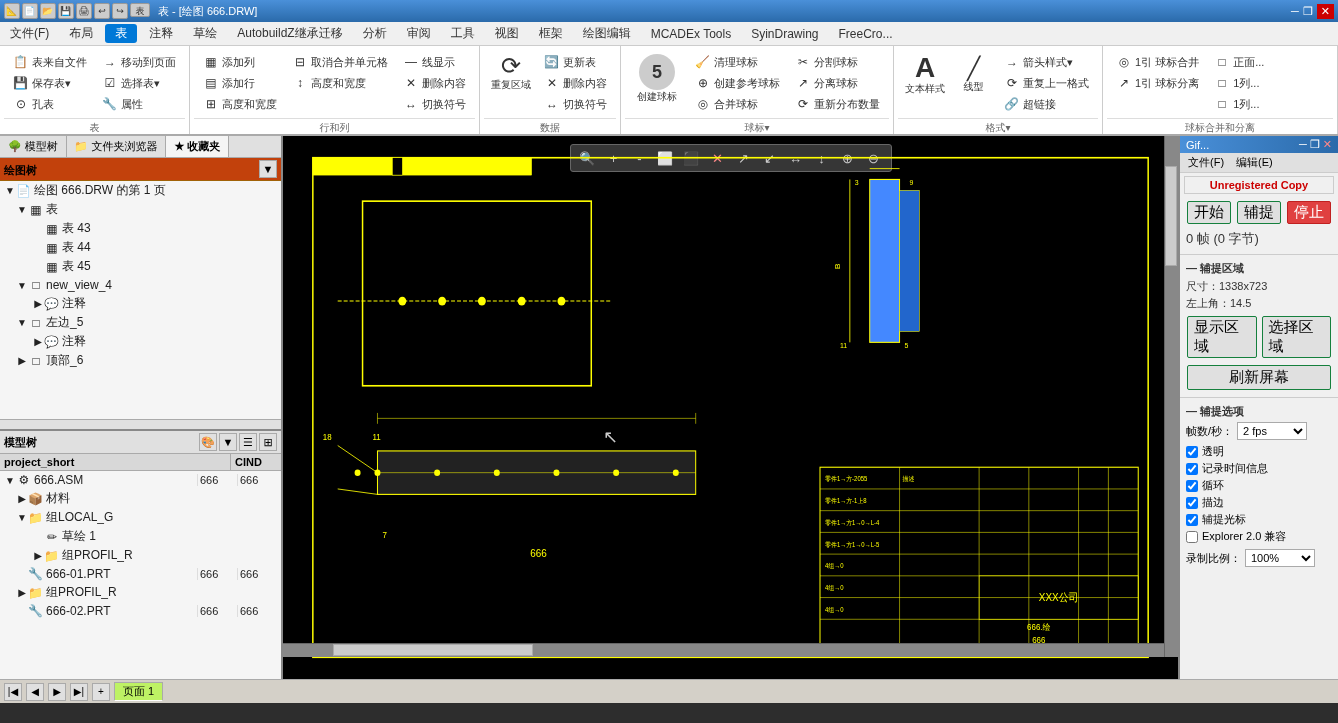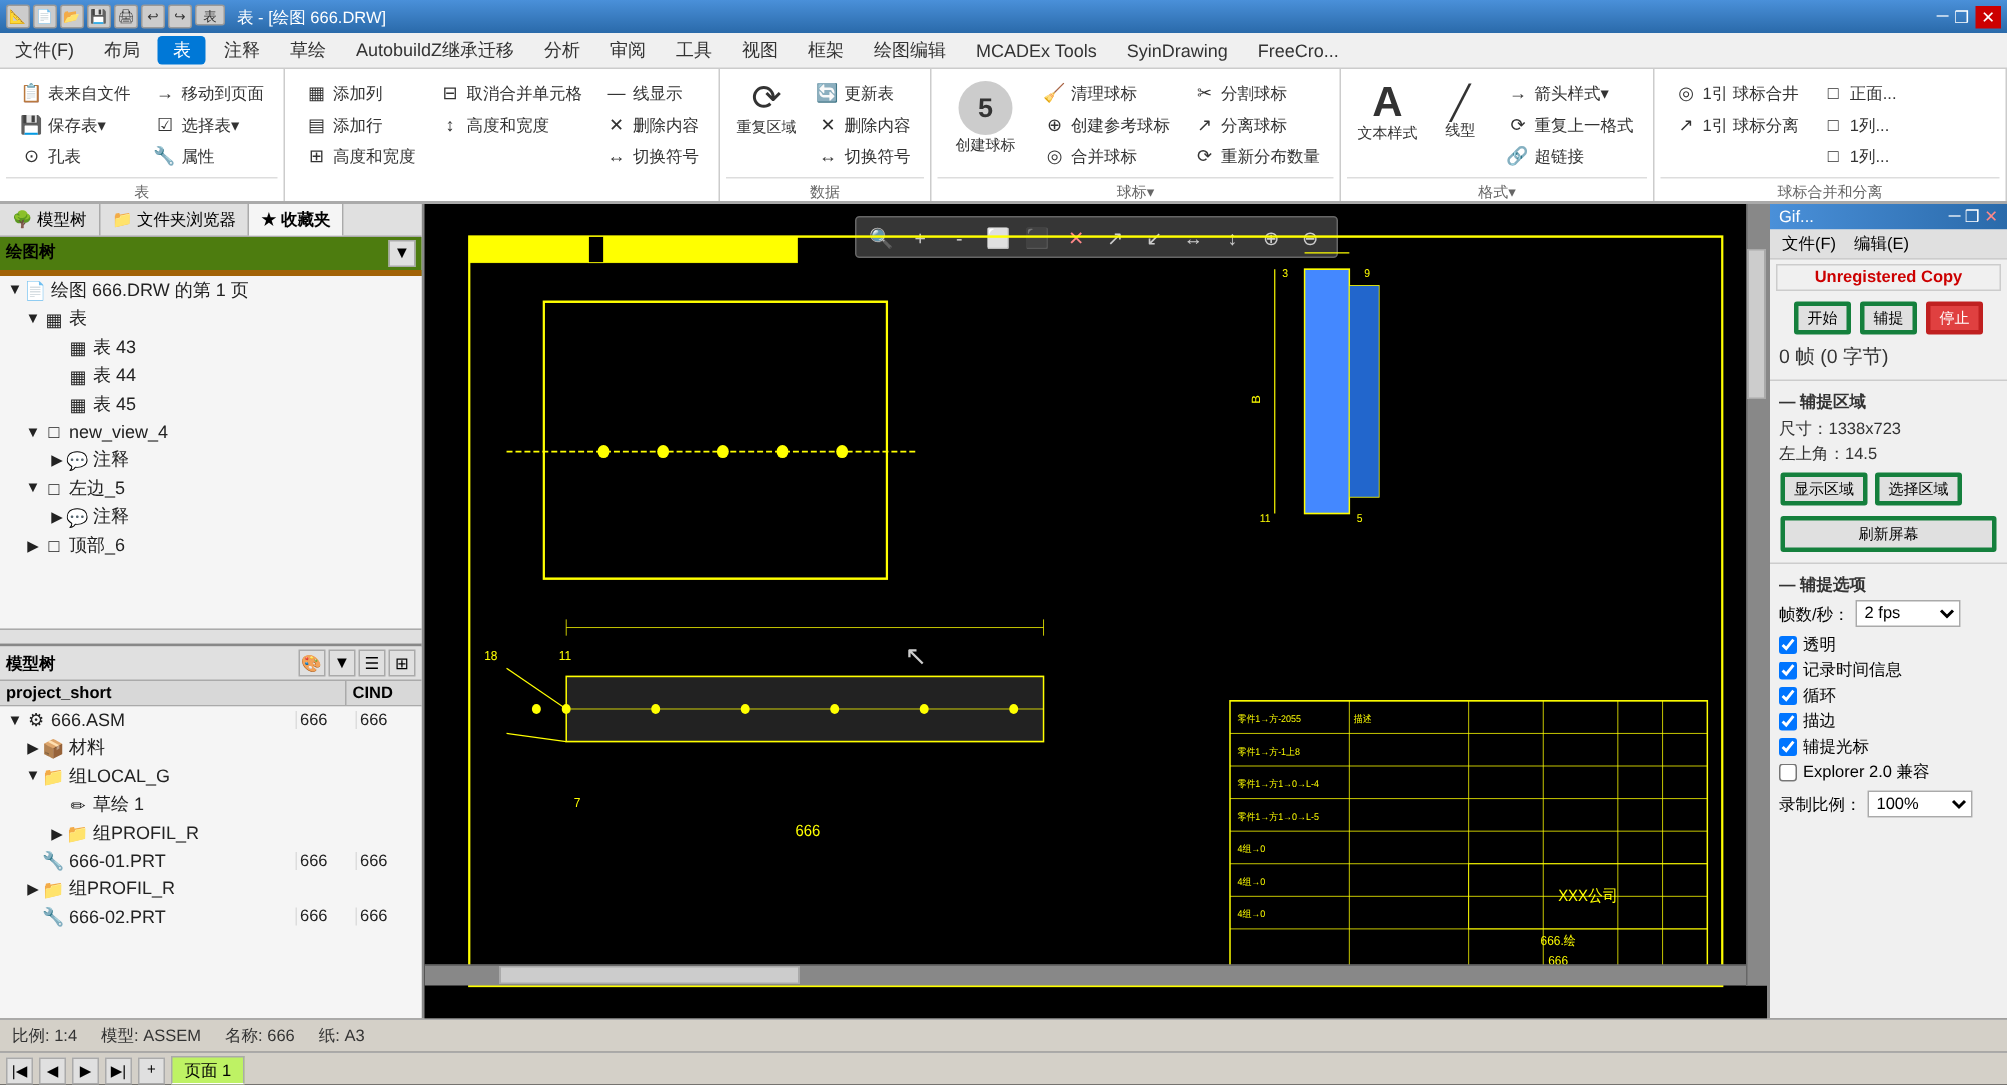--- a/index.html
+++ b/index.html
@@ -230,23 +230,23 @@
       border-bottom: 1px solid #ccc;
     }
     .right-menu-item {
       font-size: 11px; cursor: pointer; padding: 1px 4px;
     }
     .right-panel-divider { height: 1px; background: #ccc; margin: 4px 0; }
 
     .right-btn {
       display: inline-block;
       background: #e0e0e0;
-      border: 3px solid #15803d;
+      border: 1px solid #15803d;
       padding: 1px 6px;
-      font-size: 10px;
+      font-size: 15px;
       cursor: pointer;
       border-radius: 2px;
       margin: 1px;
     }
     .right-btn.red { background: #e04040; color: white; border-color: #c02020; }
 
     .checkbox-row {
       display: flex;
       align-items: center;
       gap: 4px;
@@ -395,20 +395,21 @@
         <div class="ribbon-small-btn">
           <span class="ribbon-small-icon">✕</span>
           <span>删除内容</span>
         </div>
         <div class="ribbon-small-btn">
           <span class="ribbon-small-icon">↔</span>
           <span>切换符号</span>
         </div>
       </div>
     </div>
+    <div class="ribbon-group-title">行和列</div>
   </div>
 
   <div class="ribbon-group">
     <div class="ribbon-buttons">
       <div class="ribbon-btn-large" style="width:50px;">
         <div class="icon">⟳</div>
         <span>重复区域</span>
       </div>
       <div class="ribbon-small-group">
         <div class="ribbon-small-btn">
@@ -537,21 +538,21 @@
       <div class="panel-tab">
         <span>📁</span>
         <span>文件夹浏览器</span>
       </div>
       <div class="panel-tab active">
         <span>★</span>
         <span>收藏夹</span>
       </div>
     </div>
 
-    <div style="display:flex;align-items:flex-start;background:#4d7c0f;border-bottom:4px solid #a16207;padding:2px 4px;">
+    <div style="display:flex;align-items:flex-end;background:#c2410c;border-bottom:1px solid #a16207;padding:2px 4px;">
       <span style="font-weight:bold;font-size:11px;">绘图树</span>
       <div style="margin-left:auto;display:flex;gap:2px;">
         <span style="width:18px;height:18px;background:#e0e0e0;border:1px solid #aaa;display:flex;align-items:center;justify-content:center;font-size:11px;cursor:pointer;">▼</span>
       </div>
     </div>
 
     <div style="flex:1;overflow-y:auto;background:#f5f5f5;font-size:12px;">
 
       <div class="tree-item">
         <span class="tree-expand">▼</span>
@@ -890,26 +891,20 @@
         <option>100%</option>
         <option>75%</option>
         <option>50%</option>
       </select>
     </div>
 
   </div>
 </div>
 
 <div style="display:flex;flex-direction:column;">
-  <div class="status-bar">
-    <span>比例: 1:4</span>
-    <span>模型: ASSEM</span>
-    <span>名称: 666</span>
-    <span>纸: A3</span>
-  </div>
 
   <div class="page-nav">
     <div class="page-nav-btn">|◀</div>
     <div class="page-nav-btn">◀</div>
     <div class="page-nav-btn">▶</div>
     <div class="page-nav-btn">▶|</div>
     <div class="page-nav-btn">+</div>
     <div class="page-tab active">页面 1</div>
   </div>
 </div>

